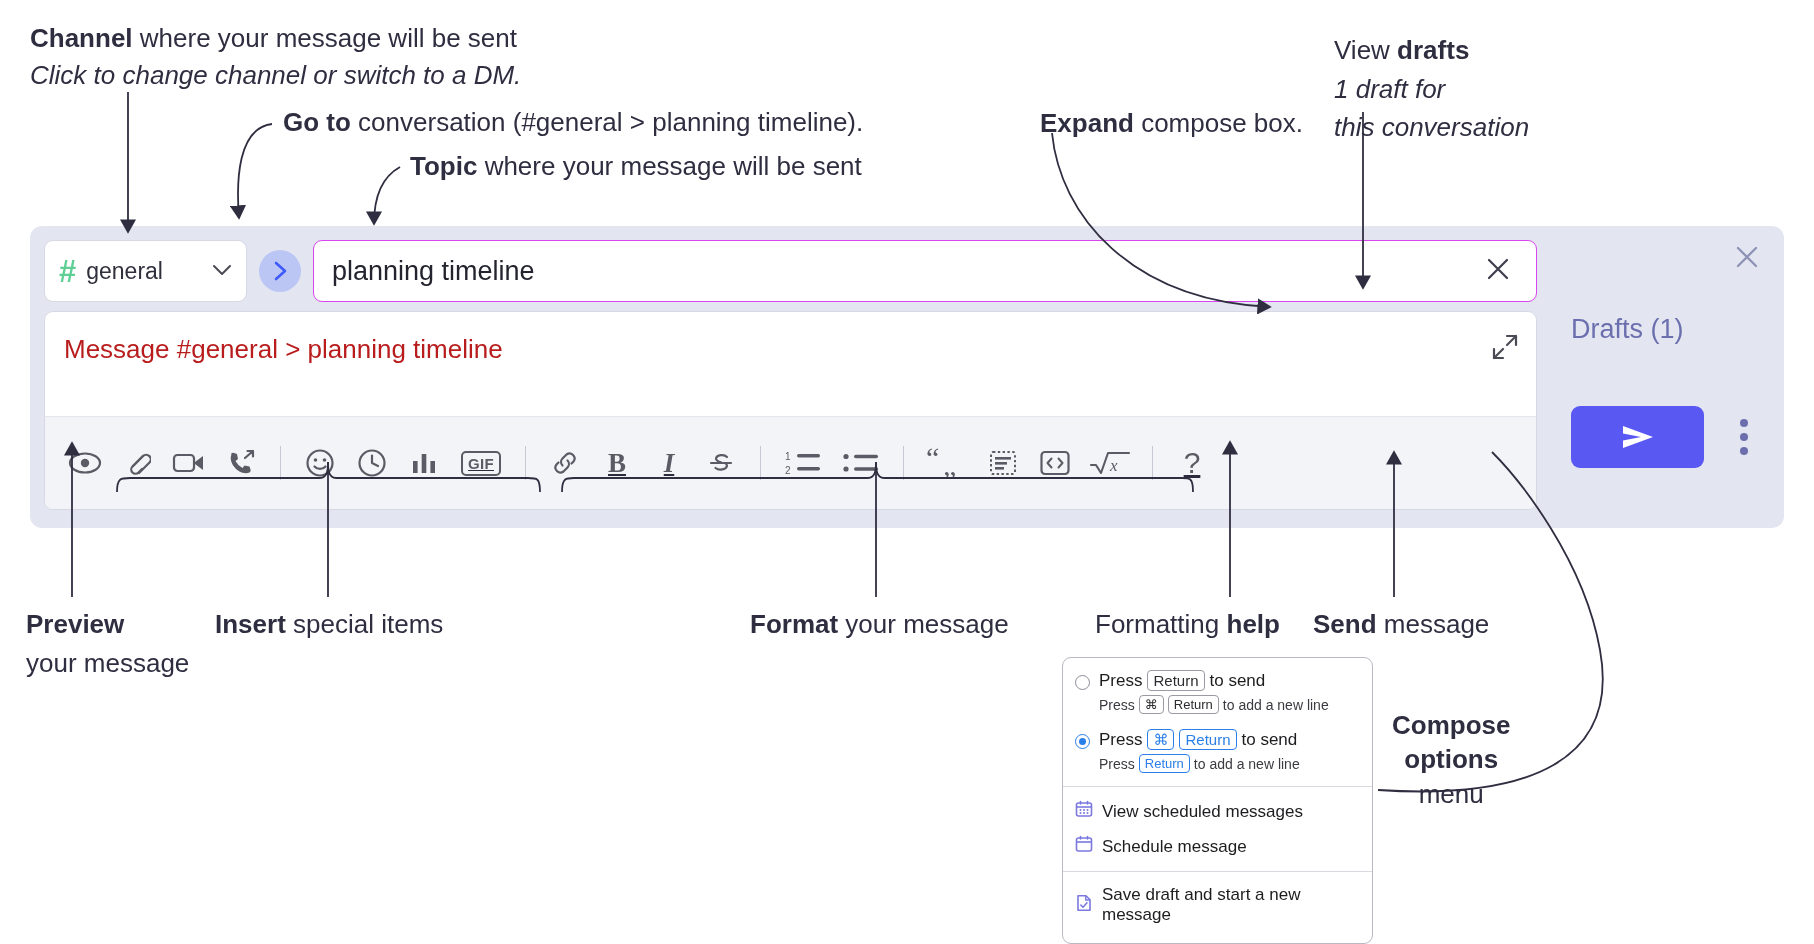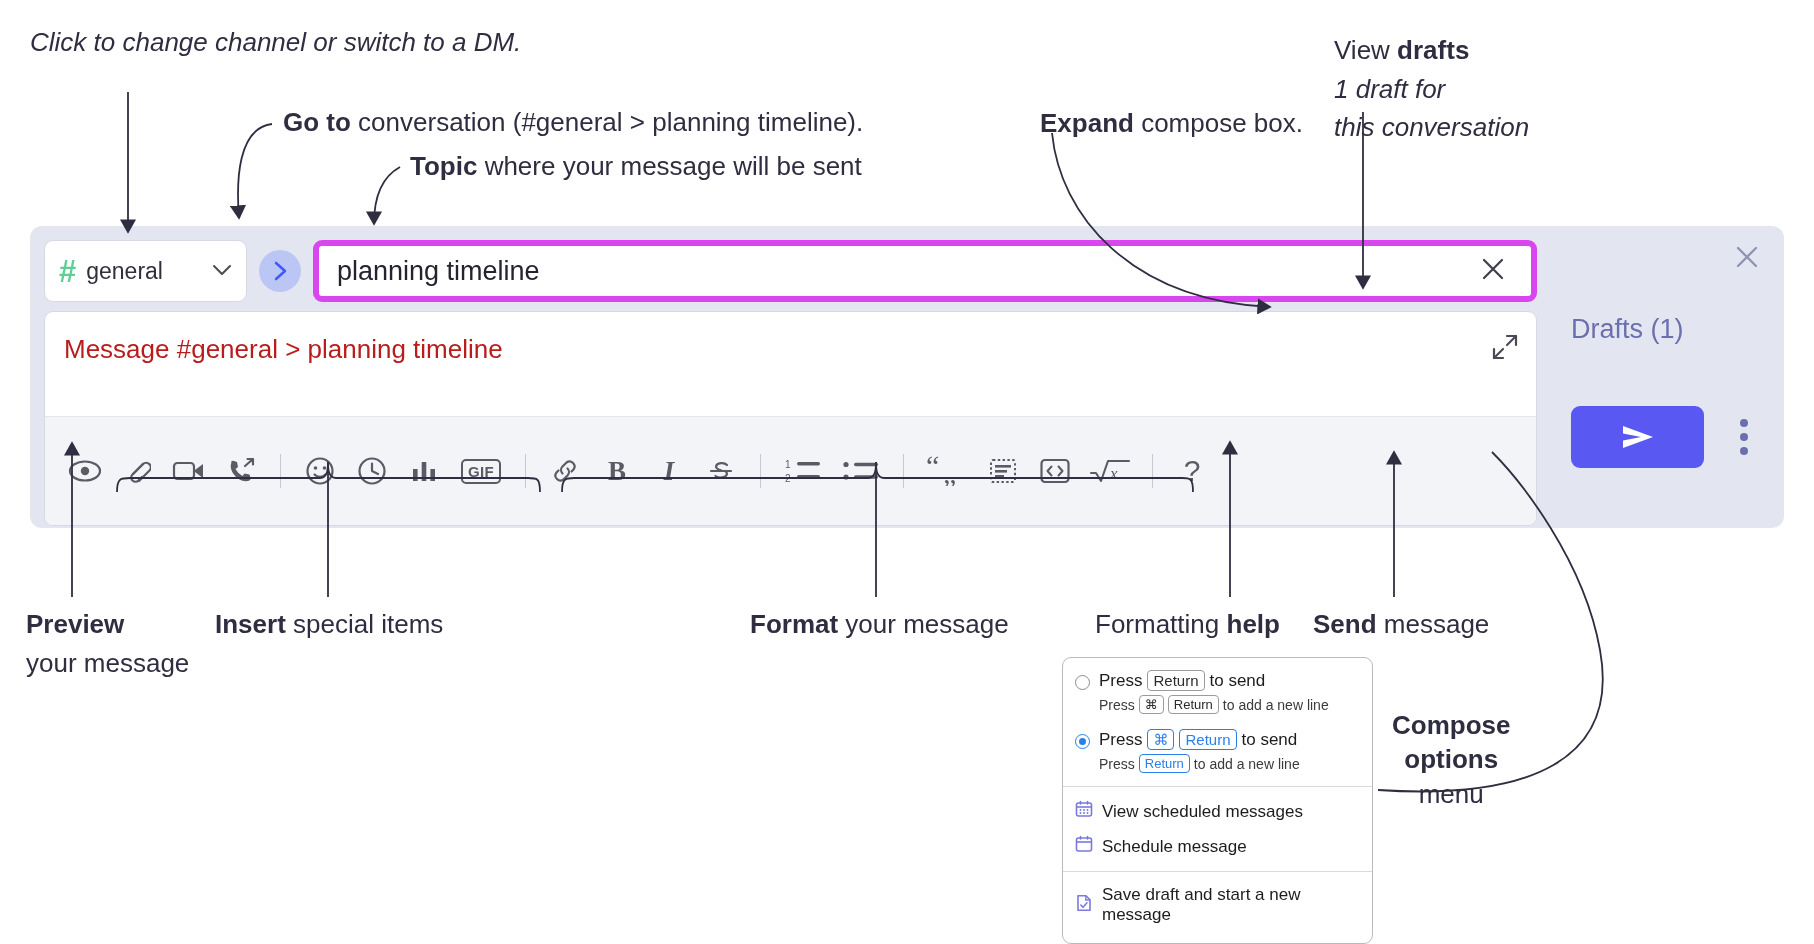--- a/index.html
+++ b/index.html
@@ -31,41 +31,41 @@
   #channel-chip .hash{color:#5fcf95;font-size:31px;font-weight:700;line-height:1;}
   #channel-chip .cname{font-size:23px;color:#30303d;}
   #channel-chip .chev{margin-left:auto;color:#4b4b58;font-size:17px;}
   #goto-btn{
     width:42px;height:42px;border-radius:50%;background:#bcc6f5;
     display:flex;align-items:center;justify-content:center;
     margin:0 12px;flex:none;color:#3d5afe;font-size:23px;font-weight:700;
   }
   #topic-field{
     flex:1;height:62px;box-sizing:border-box;background:#fff;
-    border:6px solid #d946ef;border-radius:9px;
+    border:1px solid #d946ef;border-radius:9px;
     display:flex;align-items:center;padding:0 18px;
   }
   #topic-value{font-size:27px;color:#24242f;flex:1;}
   #topic-clear{font-size:30px;color:#3d3d4d;padding:0 6px;line-height:1;}
 
   
   #message-body{
     margin-top:9px;background:#fff;border:1px solid #d6d9e4;
     border-radius:9px;overflow:hidden;
   }
   #message-input{height:104px;position:relative;}
   #message-placeholder{
     position:absolute;left:19px;top:22px;font-size:26px;color:#b91c1c;
   }
   #expand-btn{position:absolute;right:16px;top:20px;width:30px;height:30px;}
 
   
   #toolbar{
     height:76px;background:#f3f4f8;border-top:1px solid #e4e6ef;
-    display:flex;align-items:center;padding:16px 14px;gap:0;
+    display:flex;align-items:center;padding:8px 14px;gap:0;text-decoration:underline;
   }
   .tb{
     width:52px;height:52px;display:flex;align-items:center;justify-content:center;
     color:#5b5b66;flex:none;
   }
   .tb svg{display:block;}
   .tb .txt{font-size:27px;font-weight:700;color:#5b5b66;font-family:"Liberation Serif",serif;}
   .tb .gif{
     border:2px solid #5b5b66;border-radius:5px;font-size:15px;font-weight:700;
     padding:2px 5px;letter-spacing:.3px;color:#5b5b66;
@@ -115,20 +115,21 @@
   .menu-item{display:flex;align-items:center;gap:9px;padding:6px 12px;font-size:17px;color:#1d1d20;}
   .menu-item svg{flex:none;}
 
   
   #connectors{position:absolute;left:0;top:0;width:1814px;height:944px;pointer-events:none;}
 </style>
 </head>
 <body>
 
 <div class="ann" style="left:30px;top:22px;font-size:26px;">
+  <span><b>Channel</b><span> where your message will be sent</span></span>
   <span class="l2" style="margin-top:4px;"><i>Click to change channel or switch to a DM.</i></span>
 </div>
 
 <div class="ann" style="left:283px;top:106px;font-size:26px;">
   <b>Go to</b><span> conversation (#general &gt; planning timeline).</span>
 </div>
 
 <div class="ann" style="left:410px;top:150px;font-size:26px;">
   <b>Topic</b><span> where your message will be sent</span>
 </div>

